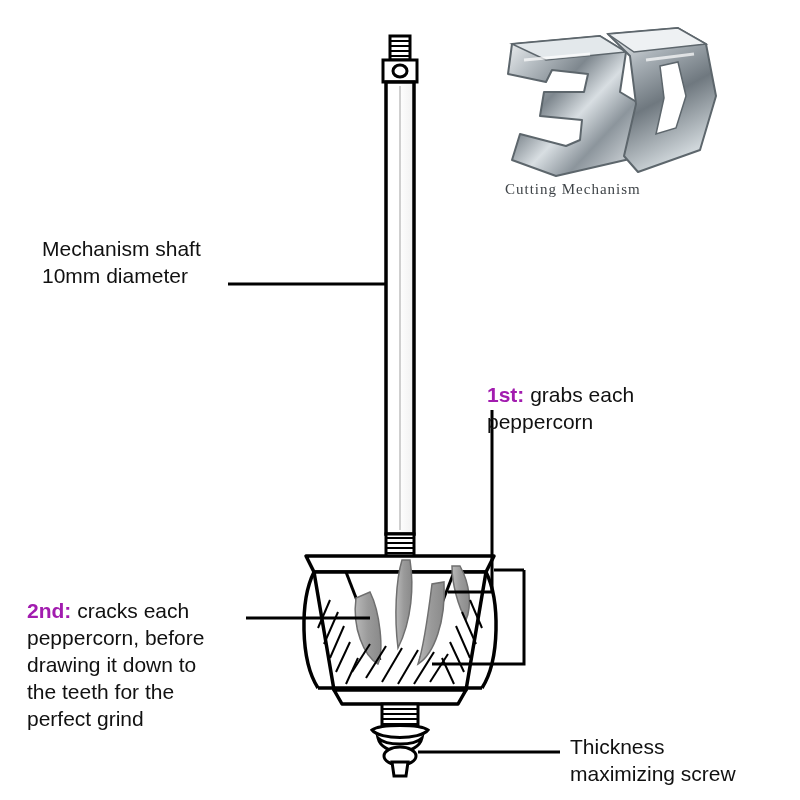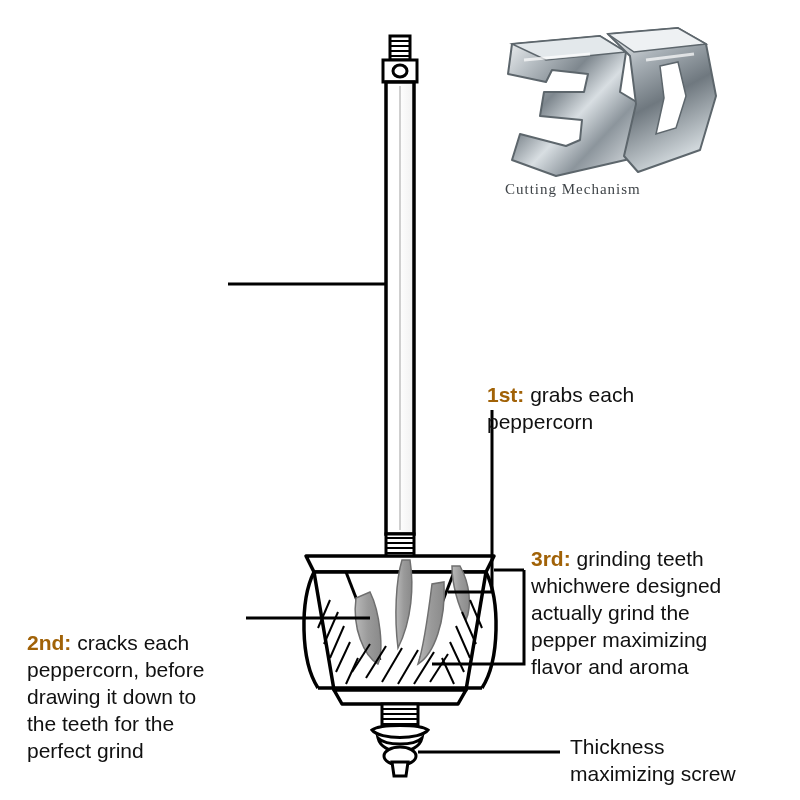--- a/index.html
+++ b/index.html
@@ -26,21 +26,21 @@
   }
   .callout {
     position: absolute;
     font-family: "Liberation Sans", sans-serif;
     font-size: 21px;
     line-height: 1.28;
     color: #111111;
     white-space: pre-line;
   }
   .num {
-    color: #a16207;
+    color: #a21caf;
     font-weight: bold;
   }
   .logo-sub {
     position: absolute;
     font-family: "Liberation Serif", serif;
     font-size: 15px;
     letter-spacing: 1px;
     color: #3f4448;
   }
   #shaft-label {
@@ -51,21 +51,20 @@
     left: 487px;
     top: 382px;
   }
   #third-label {
     left: 531px;
     top: 546px;
   }
   #second-label {
     left: 27px;
     top: 598px;
-    margin-top: 32px;
   }
   #screw-label {
     left: 570px;
     top: 734px;
   }
   #logo-sub {
     left: 505px;
     top: 181px;
   }
 </style>
@@ -191,29 +190,26 @@
       <path d="M524 570 L524 664 L432 664"></path>
 
       <path d="M246 618 L370 618"></path>
 
       <path d="M560 752 L418 752"></path>
     </g>
   </svg>
 
   <div class="logo-sub" id="logo-sub">Cutting Mechanism</div>
 
+  <div class="callout" id="shaft-label"><span>Mechanism shaft
+10mm diameter</span></div>
 
   <div class="callout" id="first-label"><span class="num">1st:</span><span> grabs each
 peppercorn</span></div>
 
-  <div class="callout" id="third-label"><span class="num">3rd:</span><span> grinding teeth
-whichwere designed
-actually grind the
-pepper maximizing
-flavor and aroma</span></div>
 
   <div class="callout" id="second-label"><span class="num">2nd:</span><span> cracks each
 peppercorn, before
 drawing it down to
 the teeth for the
 perfect grind</span></div>
 
   <div class="callout" id="screw-label"><span>Thickness
 maximizing screw</span></div>
 

